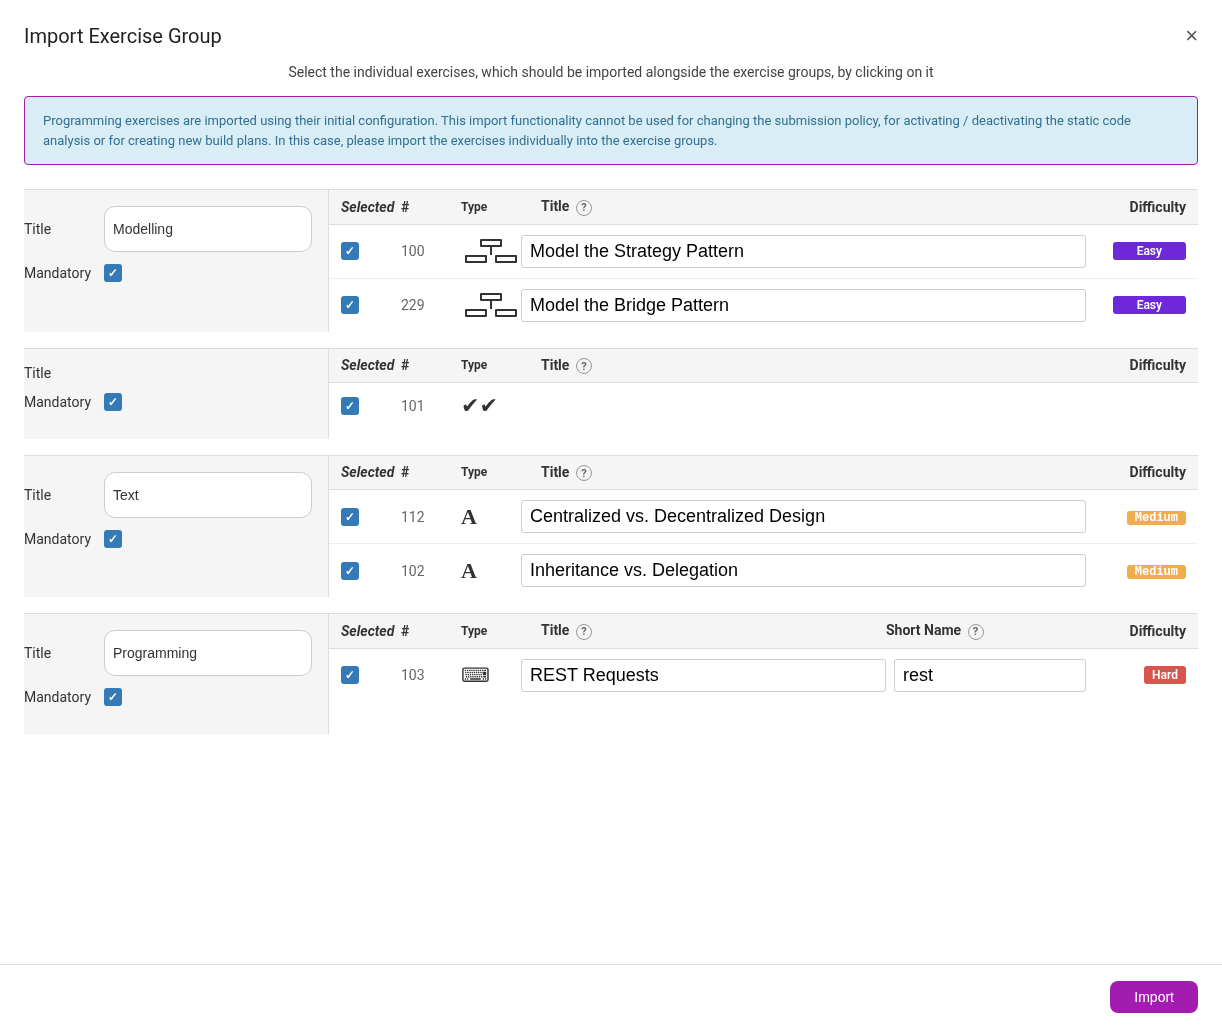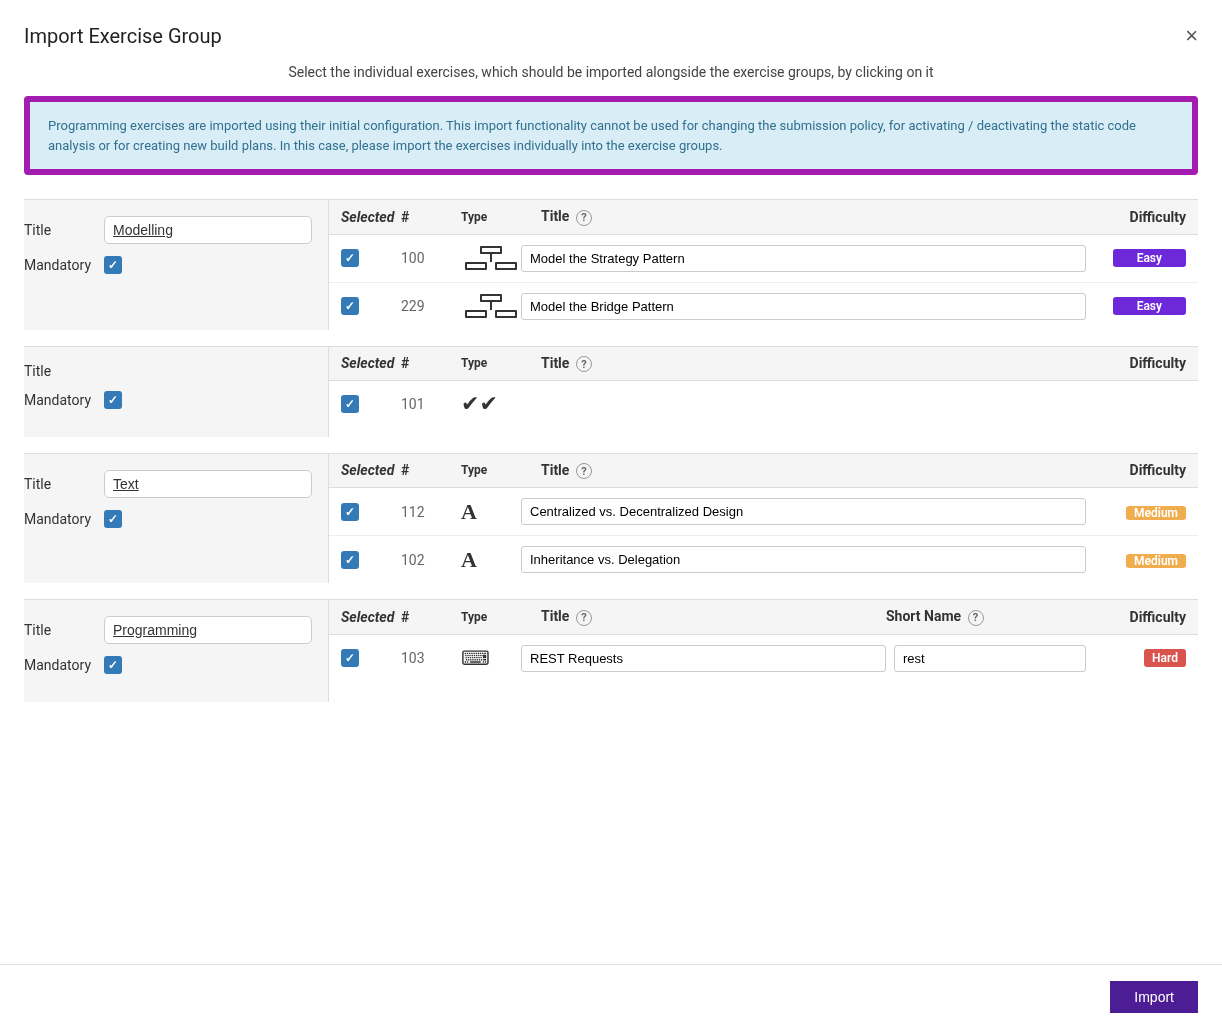--- a/index.html
+++ b/index.html
@@ -36,47 +36,46 @@
       line-height: 1;
     }
     .subtitle {
       font-size: 14px;
       color: #444;
       margin-bottom: 16px;
       text-align: center;
     }
     .info-box {
       background: #d9edf7;
-      border: 6px solid #a21caf;
+      border: 1px solid #a21caf;
       border-radius: 4px;
       padding: 14px 18px;
       margin-bottom: 24px;
       font-size: 13px;
       color: #31708f;
       line-height: 1.5;
     }
     .field-row {
       display: flex;
       align-items: center;
       margin-bottom: 12px;
     }
     .field-label {
       width: 80px;
       font-size: 14px;
       color: #333;
     }
     .field-input {
       flex: 1;
       border: 1px solid #ccc;
-      border-radius: 5px;
-      padding: 5px 8px;
+      border-radius: 11px;
+      padding: 14px 8px;
       font-size: 14px;
       background: #fff;
       color: #333;
-      text-decoration: underline;
     }
     .checkbox-custom {
       width: 18px;
       height: 18px;
       background: #337ab7;
       border-radius: 3px;
       display: inline-flex;
       align-items: center;
       justify-content: center;
       cursor: pointer;
@@ -115,40 +114,41 @@
     .ex-num { width: 60px; color: #666; font-size: 14px; }
     .ex-type { width: 60px; }
     .ex-title { flex: 1; }
     .ex-shortname { width: 200px; }
     .ex-difficulty { width: 100px; text-align: right; }
     .title-input {
       width: 100%;
       border: 1px solid #ccc;
       border-radius: 3px;
       padding: 5px 8px;
-      font-size: 13px;
+      font-size: 18px;
       background: #fff;
     }
     .badge-easy {
       background: #6d28d9;
       color: #fff;
       padding: 2px 24px;
       border-radius: 3px;
       font-size: 12px;
       font-weight: 600;
       display: inline-block;
     }
     .badge-medium {
       background: #f0ad4e;
       color: #fff;
       padding: 0 8px;
       border-radius: 3px;
       font-size: 12px;
       font-weight: 600;
       display: inline-block;
+      font-family: Liberation Mono, monospace;
     }
     .badge-hard {
       background: #d9534f;
       color: #fff;
       padding: 2px 8px;
       border-radius: 3px;
       font-size: 12px;
       font-weight: 600;
       display: inline-block;
     }
@@ -195,24 +195,24 @@
       bottom: 0;
       right: 0;
       left: 0;
       padding: 16px 24px;
       display: flex;
       justify-content: flex-end;
       border-top: 1px solid #ddd;
       background: #fff;
     }
     .import-btn {
-      background: #4c1d95;
+      background: #a21caf;
       color: #fff;
       border: none;
-      border-radius: 0;
+      border-radius: 8px;
       padding: 8px 24px;
       font-size: 14px;
       cursor: pointer;
       font-weight: 500;
     }
     .top-header {
       display: flex;
       margin-bottom: 12px;
     }
     .top-header .left-header {

